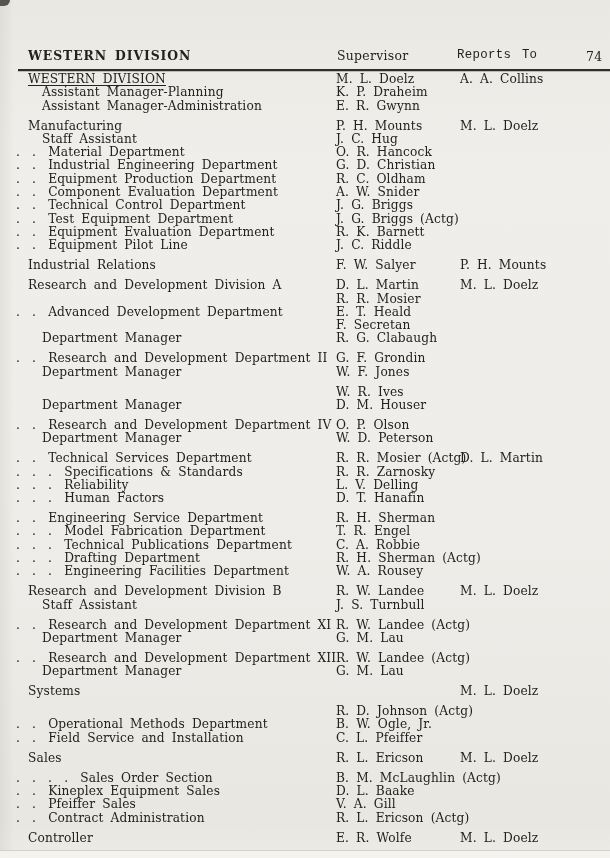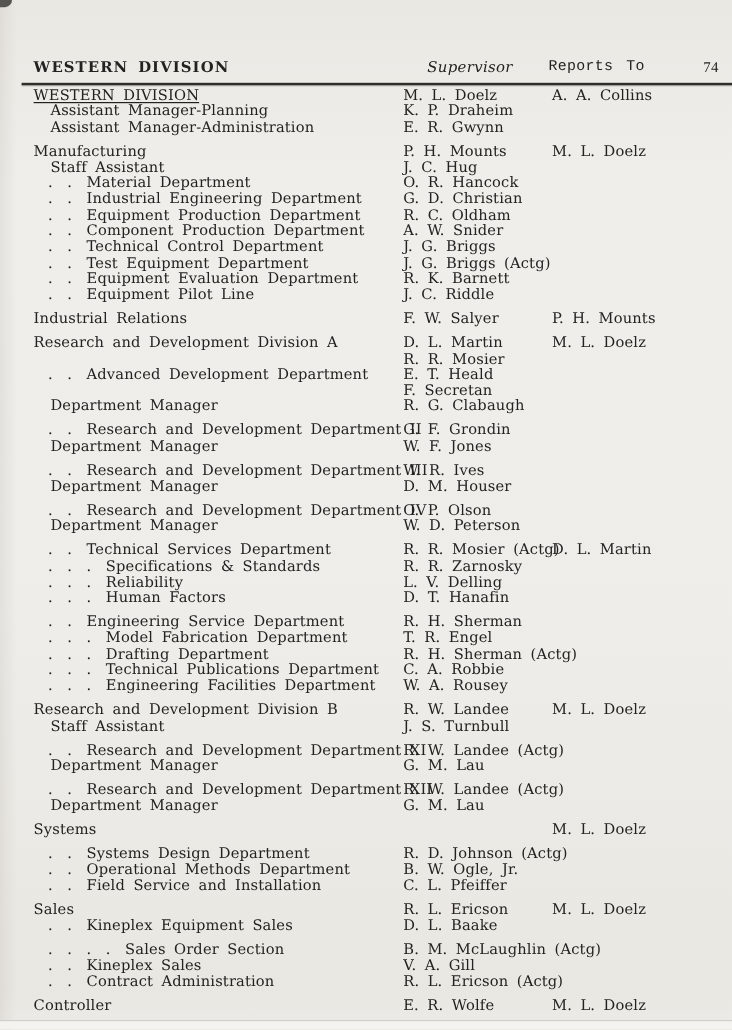--- a/index.html
+++ b/index.html
@@ -27,38 +27,38 @@
   .left-shade{
     position:absolute;left:0;top:0;bottom:0;width:14px;
     background:linear-gradient(90deg,rgba(120,115,105,.10),rgba(120,115,105,0));
   }
 
   .hdr{position:absolute;left:0;top:48px;width:100%;height:18px;font-size:12.4px;line-height:15px;}
   .hdr .title{
     position:absolute;left:28px;top:0;
     font-weight:bold;letter-spacing:.9px;word-spacing:3px;
   }
-  .hdr .sup-h{position:absolute;left:356px;top:0;letter-spacing:.3px;font-style:italic;}
+  .hdr .sup-h{position:absolute;left:337px;top:0;letter-spacing:.3px;}
   .hdr .rep-h{position:absolute;left:457px;top:0;letter-spacing:.3px;word-spacing:3px;font-family:Liberation Mono, monospace;}
-  .hdr .pg{position:absolute;left:586px;top:1px;letter-spacing:.3px;font-family:Liberation Serif, serif;}
+  .hdr .pg{position:absolute;left:586px;top:1px;letter-spacing:.3px;}
   .rule{
     position:absolute;left:18px;right:0;top:69px;height:2px;
     background:#2f2d2a;box-shadow:0 1px 0 rgba(47,45,42,.25);
   }
 
   .rows{position:absolute;left:0;top:73px;width:100%;}
   .row{
     position:relative;height:13.3px;font-size:12.2px;line-height:13.3px;
     letter-spacing:.15px;word-spacing:3px;white-space:pre;
   }
   .row.gap{margin-top:6.7px;}
   .lbl{position:absolute;top:0;}
   .lbl.i0{left:28px;}
   .lbl.i1{left:42px;}
-  .lbl.dotted{left:40px;}
+  .lbl.dotted{left:16px;}
   .lbl.u{text-decoration:underline;text-underline-offset:2px;}
   .dots{letter-spacing:0;}
   .sup{position:absolute;left:336px;top:0;}
   .rep{position:absolute;left:460px;top:0;}
 </style>
 </head>
 <body>
 
 <div class="page">
   <div class="corner-mark"></div>
@@ -74,58 +74,58 @@
 
   <div class="rows" id="rows">
       <div class="row"><span class="lbl i0 u"><span>WESTERN DIVISION</span></span><span class="sup">M. L. Doelz</span><span class="rep">A. A. Collins</span></div>
       <div class="row"><span class="lbl i1"><span>Assistant Manager-Planning</span></span><span class="sup">K. P. Draheim</span></div>
       <div class="row"><span class="lbl i1"><span>Assistant Manager-Administration</span></span><span class="sup">E. R. Gwynn</span></div>
       <div class="row gap"><span class="lbl i0"><span>Manufacturing</span></span><span class="sup">P. H. Mounts</span><span class="rep">M. L. Doelz</span></div>
       <div class="row"><span class="lbl i1"><span>Staff Assistant</span></span><span class="sup">J. C. Hug</span></div>
       <div class="row"><span class="lbl dotted"><span class="dots">.  .  </span><span>Material Department</span></span><span class="sup">O. R. Hancock</span></div>
       <div class="row"><span class="lbl dotted"><span class="dots">.  .  </span><span>Industrial Engineering Department</span></span><span class="sup">G. D. Christian</span></div>
       <div class="row"><span class="lbl dotted"><span class="dots">.  .  </span><span>Equipment Production Department</span></span><span class="sup">R. C. Oldham</span></div>
-      <div class="row"><span class="lbl dotted"><span class="dots">.  .  </span><span>Component Production Department</span></span><span class="sup">A. W. Snider</span></div>
+      <div class="row"><span class="lbl dotted"><span class="dots">.  .  </span><span>Component Evaluation Department</span></span><span class="sup">A. W. Snider</span></div>
       <div class="row"><span class="lbl dotted"><span class="dots">.  .  </span><span>Technical Control Department</span></span><span class="sup">J. G. Briggs</span></div>
       <div class="row"><span class="lbl dotted"><span class="dots">.  .  </span><span>Test Equipment Department</span></span><span class="sup">J. G. Briggs (Actg)</span></div>
       <div class="row"><span class="lbl dotted"><span class="dots">.  .  </span><span>Equipment Evaluation Department</span></span><span class="sup">R. K. Barnett</span></div>
       <div class="row"><span class="lbl dotted"><span class="dots">.  .  </span><span>Equipment Pilot Line</span></span><span class="sup">J. C. Riddle</span></div>
       <div class="row gap"><span class="lbl i0"><span>Industrial Relations</span></span><span class="sup">F. W. Salyer</span><span class="rep">P. H. Mounts</span></div>
       <div class="row gap"><span class="lbl i0"><span>Research and Development Division A</span></span><span class="sup">D. L. Martin</span><span class="rep">M. L. Doelz</span></div>
       <div class="row"><span class="sup">R. R. Mosier</span></div>
       <div class="row"><span class="lbl dotted"><span class="dots">.  .  </span><span>Advanced Development Department</span></span><span class="sup">E. T. Heald</span></div>
       <div class="row"><span class="sup">F. Secretan</span></div>
       <div class="row"><span class="lbl i1"><span>Department Manager</span></span><span class="sup">R. G. Clabaugh</span></div>
       <div class="row gap"><span class="lbl dotted"><span class="dots">.  .  </span><span>Research and Development Department II</span></span><span class="sup">G. F. Grondin</span></div>
       <div class="row"><span class="lbl i1"><span>Department Manager</span></span><span class="sup">W. F. Jones</span></div>
-      <div class="row gap"><span class="lbl dotted"><span class="dots">.  .  </span><span>Research and Development Department III</span></span><span class="sup">W. R. Ives</span></div>
+      <div class="row gap"><span class="sup">W. R. Ives</span></div>
       <div class="row"><span class="lbl i1"><span>Department Manager</span></span><span class="sup">D. M. Houser</span></div>
       <div class="row gap"><span class="lbl dotted"><span class="dots">.  .  </span><span>Research and Development Department IV</span></span><span class="sup">O. P. Olson</span></div>
       <div class="row"><span class="lbl i1"><span>Department Manager</span></span><span class="sup">W. D. Peterson</span></div>
       <div class="row gap"><span class="lbl dotted"><span class="dots">.  .  </span><span>Technical Services Department</span></span><span class="sup">R. R. Mosier (Actg)</span><span class="rep">D. L. Martin</span></div>
       <div class="row"><span class="lbl dotted"><span class="dots">.  .  .  </span><span>Specifications &amp; Standards</span></span><span class="sup">R. R. Zarnosky</span></div>
       <div class="row"><span class="lbl dotted"><span class="dots">.  .  .  </span><span>Reliability</span></span><span class="sup">L. V. Delling</span></div>
       <div class="row"><span class="lbl dotted"><span class="dots">.  .  .  </span><span>Human Factors</span></span><span class="sup">D. T. Hanafin</span></div>
       <div class="row gap"><span class="lbl dotted"><span class="dots">.  .  </span><span>Engineering Service Department</span></span><span class="sup">R. H. Sherman</span></div>
       <div class="row"><span class="lbl dotted"><span class="dots">.  .  .  </span><span>Model Fabrication Department</span></span><span class="sup">T. R. Engel</span></div>
+      <div class="row"><span class="lbl dotted"><span class="dots">.  .  .  </span><span>Technical Publications Department</span></span><span class="sup">C. A. Robbie</span></div>
       <div class="row"><span class="lbl dotted"><span class="dots">.  .  .  </span><span>Drafting Department</span></span><span class="sup">R. H. Sherman (Actg)</span></div>
-      <div class="row"><span class="lbl dotted"><span class="dots">.  .  .  </span><span>Technical Publications Department</span></span><span class="sup">C. A. Robbie</span></div>
       <div class="row"><span class="lbl dotted"><span class="dots">.  .  .  </span><span>Engineering Facilities Department</span></span><span class="sup">W. A. Rousey</span></div>
       <div class="row gap"><span class="lbl i0"><span>Research and Development Division B</span></span><span class="sup">R. W. Landee</span><span class="rep">M. L. Doelz</span></div>
       <div class="row"><span class="lbl i1"><span>Staff Assistant</span></span><span class="sup">J. S. Turnbull</span></div>
       <div class="row gap"><span class="lbl dotted"><span class="dots">.  .  </span><span>Research and Development Department XI</span></span><span class="sup">R. W. Landee (Actg)</span></div>
       <div class="row"><span class="lbl i1"><span>Department Manager</span></span><span class="sup">G. M. Lau</span></div>
       <div class="row gap"><span class="lbl dotted"><span class="dots">.  .  </span><span>Research and Development Department XII</span></span><span class="sup">R. W. Landee (Actg)</span></div>
       <div class="row"><span class="lbl i1"><span>Department Manager</span></span><span class="sup">G. M. Lau</span></div>
       <div class="row gap"><span class="lbl i0"><span>Systems</span></span><span class="rep">M. L. Doelz</span></div>
-      <div class="row gap"><span class="lbl dotted"><span class="dots">.  .  </span><span>Systems Design Department</span></span><span class="sup">R. D. Johnson (Actg)</span></div>
+      <div class="row gap"><span class="sup">R. D. Johnson (Actg)</span></div>
       <div class="row"><span class="lbl dotted"><span class="dots">.  .  </span><span>Operational Methods Department</span></span><span class="sup">B. W. Ogle, Jr.</span></div>
       <div class="row"><span class="lbl dotted"><span class="dots">.  .  </span><span>Field Service and Installation</span></span><span class="sup">C. L. Pfeiffer</span></div>
       <div class="row gap"><span class="lbl i0"><span>Sales</span></span><span class="sup">R. L. Ericson</span><span class="rep">M. L. Doelz</span></div>
+      <div class="row gap"><span class="lbl dotted"><span class="dots">.  .  .  .  </span><span>Sales Order Section</span></span><span class="sup">B. M. McLaughlin (Actg)</span></div>
       <div class="row"><span class="lbl dotted"><span class="dots">.  .  </span><span>Kineplex Equipment Sales</span></span><span class="sup">D. L. Baake</span></div>
-      <div class="row gap"><span class="lbl dotted"><span class="dots">.  .  .  .  </span><span>Sales Order Section</span></span><span class="sup">B. M. McLaughlin (Actg)</span></div>
-      <div class="row"><span class="lbl dotted"><span class="dots">.  .  </span><span>Kineplex Sales</span></span><span class="sup">V. A. Gill</span></div>
+      <div class="row"><span class="lbl dotted"><span class="dots">.  .  </span><span>Pfeiffer Sales</span></span><span class="sup">V. A. Gill</span></div>
       <div class="row"><span class="lbl dotted"><span class="dots">.  .  </span><span>Contract Administration</span></span><span class="sup">R. L. Ericson (Actg)</span></div>
       <div class="row gap"><span class="lbl i0"><span>Controller</span></span><span class="sup">E. R. Wolfe</span><span class="rep">M. L. Doelz</span></div>
     </div>
 
   <div class="bottom-edge"></div>
 </div>
 
 </body></html>

